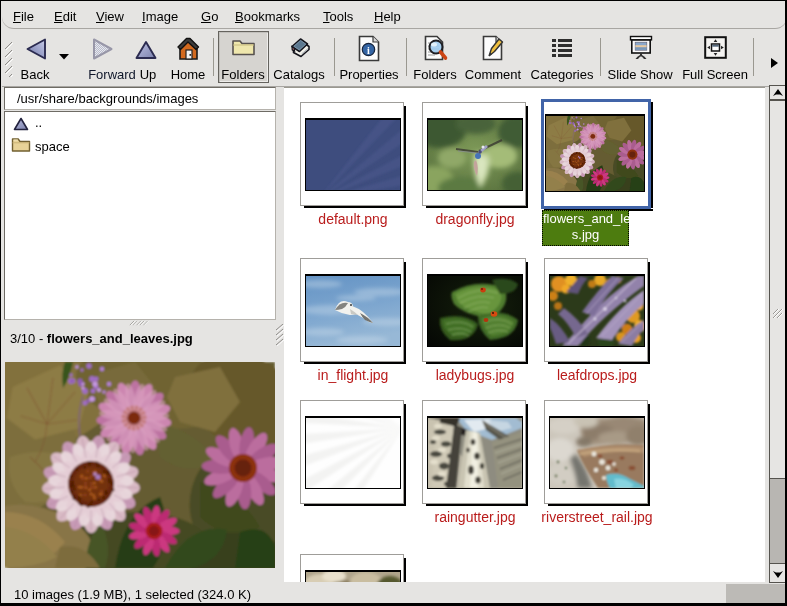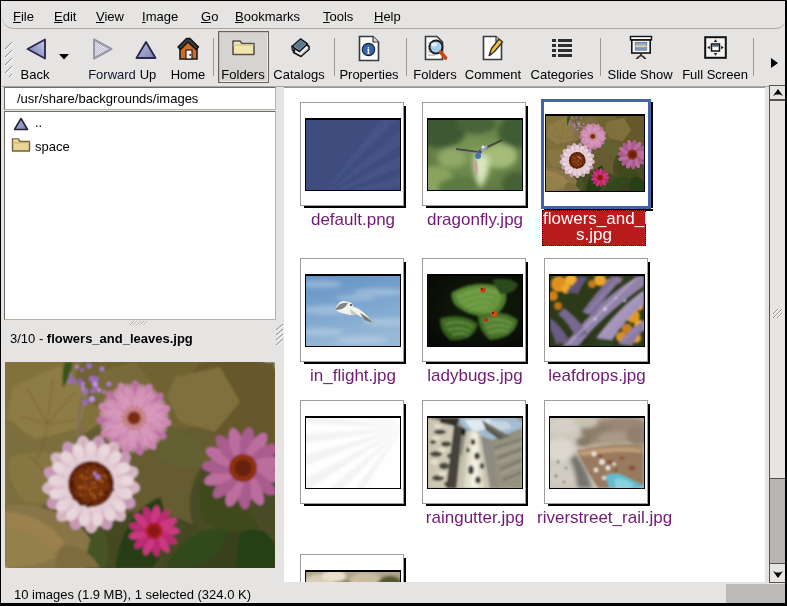--- a/index.html
+++ b/index.html
@@ -20,21 +20,21 @@
 #flist{position:absolute;left:2px;top:24px;width:272px;height:209px;background:#fff;border:1px solid #6e6b64;border-bottom-color:#b5b2ac;border-right-color:#b5b2ac;box-sizing:border-box;}
 .lrow{position:absolute;left:30px;font-size:13px;color:#000;}
 #lstatus{position:absolute;left:8px;top:244px;font-size:13px;color:#000;}
 #preview{position:absolute;left:3px;top:275px;width:270px;height:206px;}
 
 #view{position:absolute;left:282px;top:0px;width:481px;height:495px;background:#fff;border-top:1px solid #9a9890;box-sizing:border-box;overflow:hidden;}
 .card{position:absolute;width:104px;height:104px;background:#fff;border:1px solid #9f9d99;box-sizing:border-box;}
 .card:after{content:"";position:absolute;left:103px;top:3px;width:2px;height:101px;background:#000;}
 .card:before{content:"";position:absolute;left:3px;top:103px;width:102px;height:2px;background:#000;}
 .thumb{position:absolute;left:4px;top:15px;width:94px;height:70px;border:1px solid #000;border-top-width:2px;overflow:hidden;}
-.clabel{position:absolute;font-size:17px;color:#701a75;text-align:center;width:120px;transform:translateX(-50%);line-height:15px;}
+.clabel{position:absolute;font-size:14px;color:#b91c1c;text-align:center;width:120px;transform:translateX(-50%);line-height:15px;}
 
 #sbar{position:absolute;left:767px;top:-2px;width:17px;height:498px;background:#b8b6b2;border:1px solid #55534e;box-sizing:border-box;}
 
 #statusbar{position:absolute;left:1px;top:583px;width:785px;height:20px;background:#e5e4e2;font-size:13px;color:#000;}
 #sbox{position:absolute;left:383px;top:0px;width:340px;height:20px;border:1px solid #9a9890;background:#e5e4e2;text-align:center;line-height:19px;box-sizing:border-box;}
 #sgrip{position:absolute;left:724px;top:0;width:61px;height:20px;background:#bcbab6;}
 </style>
 </head>
 <body>
 <div id="win">
@@ -867,21 +867,21 @@
                   <line x1="91" y1="96" x2="94" y2="76"></line>
                   <line x1="100" y1="100" x2="111" y2="82"></line>
                   <line x1="107" y1="106" x2="123" y2="93"></line>
                   <line x1="111" y1="115" x2="131" y2="109"></line>
                 </g>
               </g>
             </svg></div>
       </div>
       <div class="abs" style="left:367px;top:14px;width:2px;height:106px;background:#000;"></div>
       <div class="abs" style="left:260px;top:121px;width:109px;height:2px;background:#000;"></div>
-      <div class="abs" style="left:258px;top:122px;width:104px;height:36px;background:#b91c1c;border:1px dotted #000;box-sizing:border-box;color:#fff;font-size:17px;text-align:center;line-height:16px;">flowers_and_leave<br>s.jpg</div>
+      <div class="abs" style="left:258px;top:122px;width:87px;height:36px;background:#4d7c0f;border:1px dotted #000;box-sizing:border-box;color:#fff;font-size:13px;text-align:center;line-height:16px;">flowers_and_leave<br>s.jpg</div>
 
       <div class="card" style="left:16px;top:170px">
           <div class="thumb" id="t-inflight"><svg width="94" height="70" viewBox="0 0 94 70">
               <defs>
                 <linearGradient id="sky" x1="0" y1="0" x2="0.25" y2="1">
                   <stop offset="0" stop-color="#6493c4"></stop>
                   <stop offset="0.55" stop-color="#7da6cf"></stop>
                   <stop offset="1" stop-color="#97b8d6"></stop>
                 </linearGradient>
                 <filter id="ifb">

